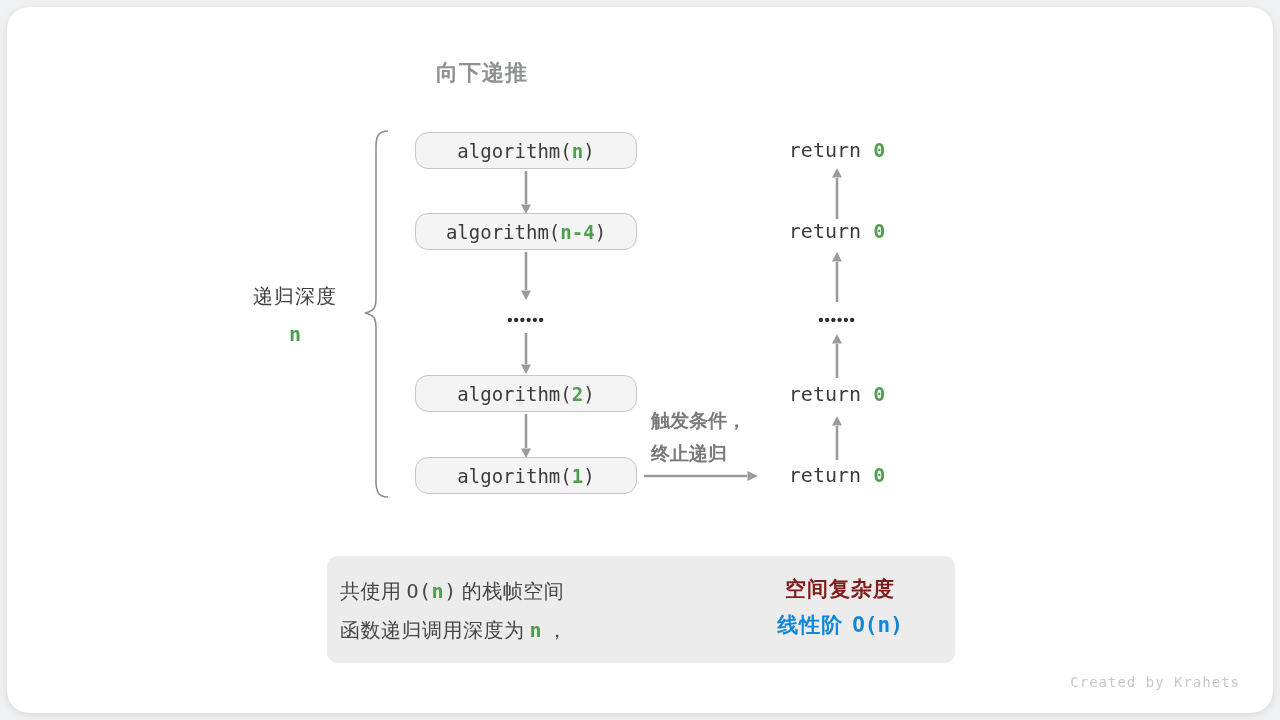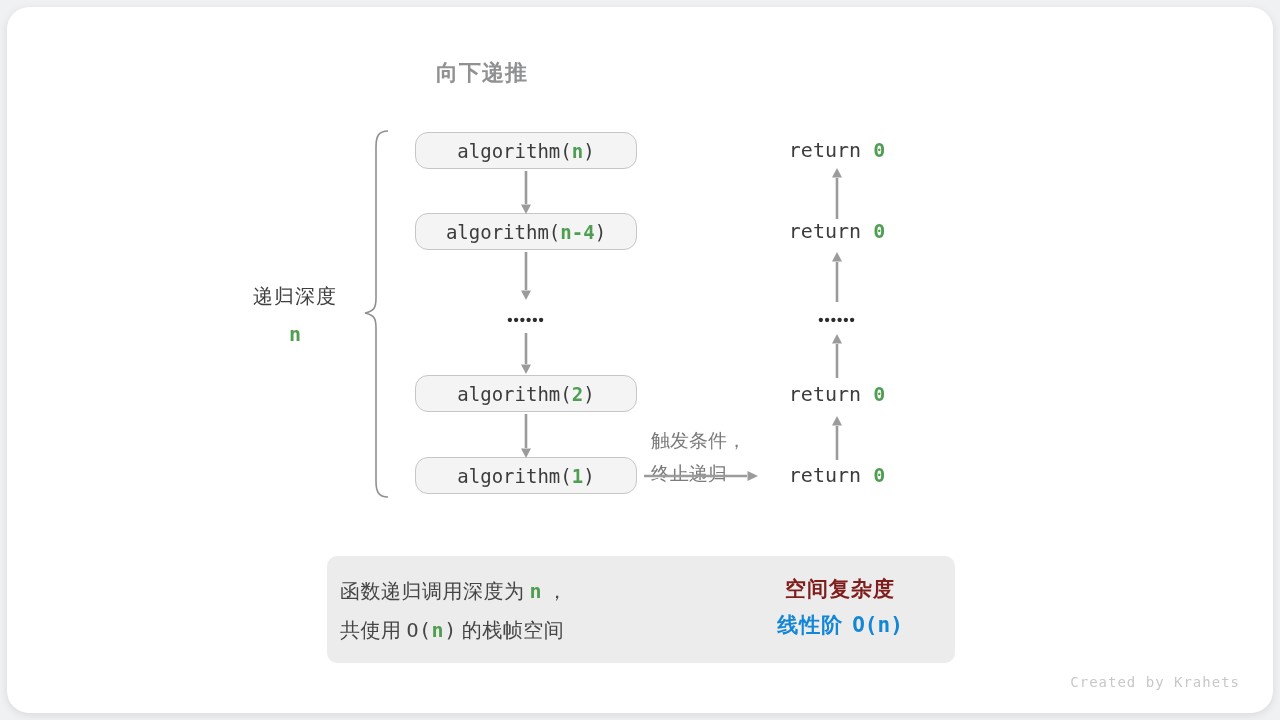--- a/index.html
+++ b/index.html
@@ -30,22 +30,22 @@
   .dots{position:absolute;top:311px;width:160px;text-align:center;
         font-size:15px;font-weight:bold;letter-spacing:1px;color:#2d2d2d;}
   #dots-left{left:446px;}
   #dots-right{left:757px;}
 
   .depth{position:absolute;left:225px;top:283px;width:140px;text-align:center;
          font-size:20px;color:#3f3f3f;letter-spacing:1px;}
   .depth-n{margin-top:12px;font-family:"DejaVu Sans Mono","Liberation Mono",monospace;
            font-size:20px;font-weight:bold;color:#4f9e52;letter-spacing:0;}
 
-  .trigger{position:absolute;left:651px;top:404px;font-size:19px;font-weight:normal;
-           color:#7a7a7a;line-height:33px;margin-top:20px;}
+  .trigger{position:absolute;left:651px;top:404px;font-size:19px;font-weight:bold;
+           color:#7a7a7a;line-height:33px;}
 
   .summary{position:absolute;left:327px;top:556px;width:628px;height:107px;
            background:#ececec;border-radius:10px;}
   .sum-left{position:absolute;left:340px;top:572px;font-size:20px;color:#454545;
             line-height:39px;letter-spacing:.5px;}
   .sum-left .mono{font-size:20px;}
   .pad-var{margin:0 5px;}
   .sum-right{position:absolute;left:742px;top:575px;width:196px;text-align:center;}
   .sum-title{font-size:21px;font-weight:bold;color:#7f1d1d;letter-spacing:1px;}
   .sum-res{margin-top:8px;font-size:21px;font-weight:bold;color:#1386d6;letter-spacing:1px;}
@@ -147,22 +147,22 @@
         </g>
     </g>
 
     <path d="M388 131 C378 131 376 137 376 147 L376 298 C376 308 374 311 365 313 C374 315 376 318 376 328 L376 481 C376 491 378 497 388 497" fill="none" stroke="#8f8f8f" stroke-width="1.6"></path>
 
     <path d="M686 613 L706 613 L706 602.5 L725 622 L706 641.5 L706 631 L686 631 Z" fill="#bcbfc1" stroke="none"></path>
   </svg>
 
   <div class="summary"></div>
   <div class="sum-left">
+    <div><span>共使用</span><span class="mono pad-var"><span>O(</span><span class="g">n</span><span>)</span></span><span>的栈帧空间</span></div>
     <div><span>函数递归调用深度为</span><span class="g mono pad-var">n</span><span>，</span></div>
-    <div><span>共使用</span><span class="mono pad-var"><span>O(</span><span class="g">n</span><span>)</span></span><span>的栈帧空间</span></div>
   </div>
   <div class="sum-right">
     <div class="sum-title">空间复杂度</div>
     <div class="sum-res"><span>线性阶</span><span class="mono">O(n)</span></div>
   </div>
 
   <div class="footer">Created by Krahets</div>
 </div>
 
 </body></html>

